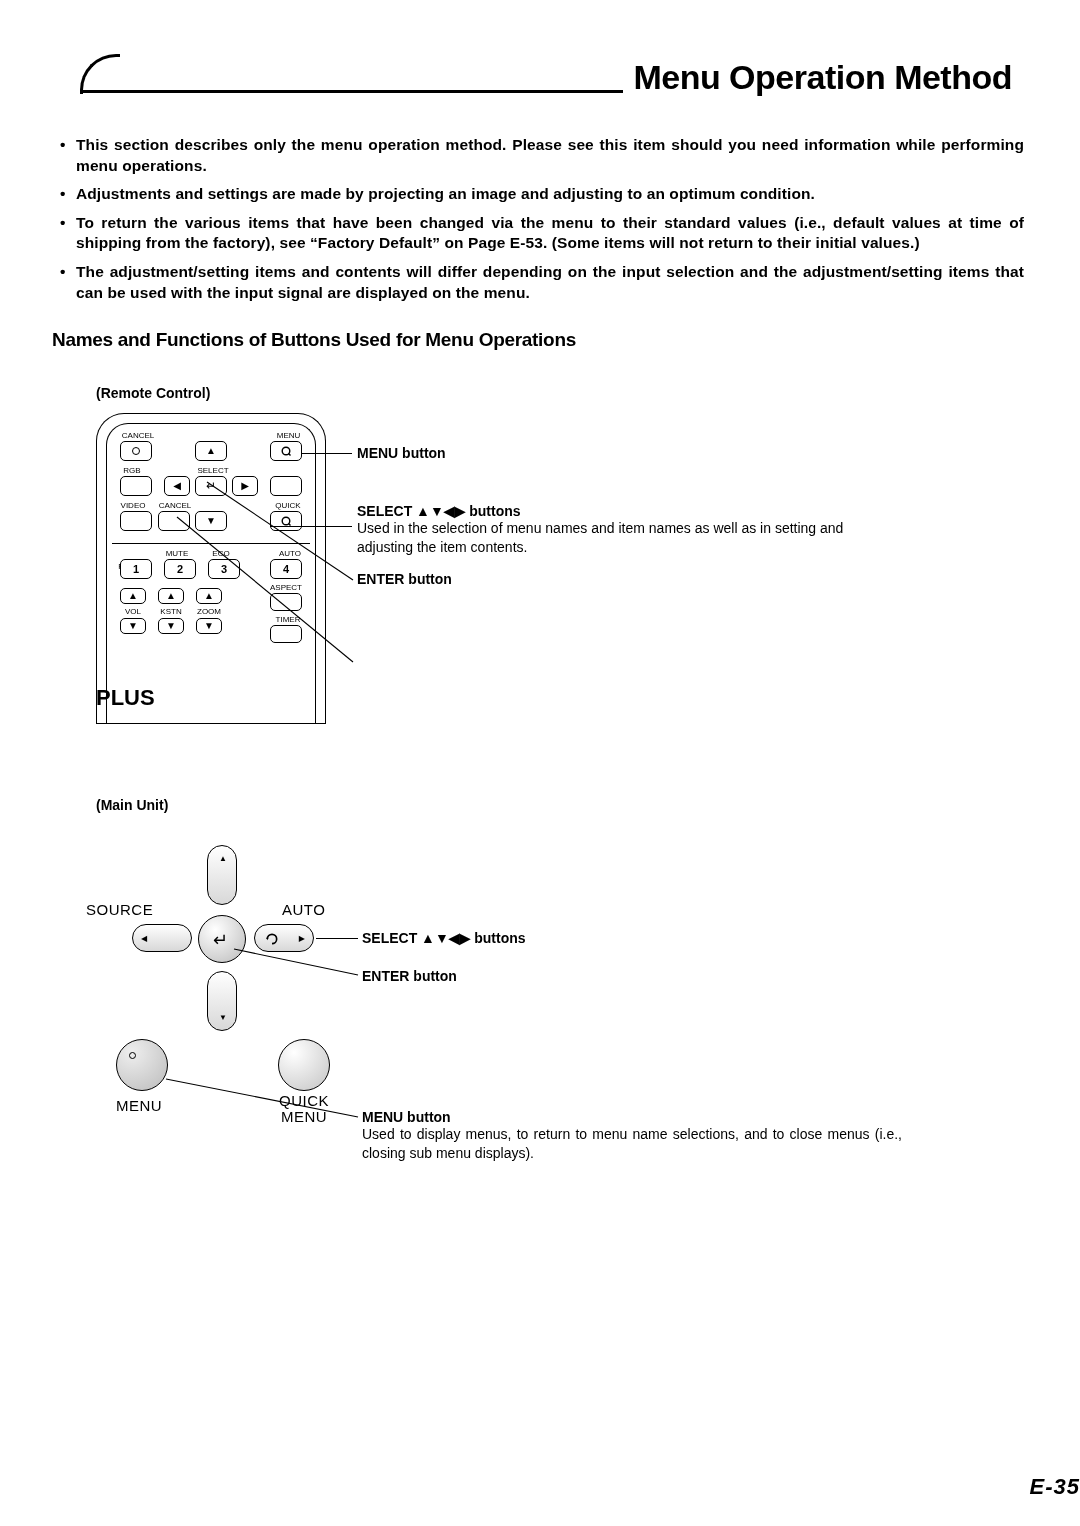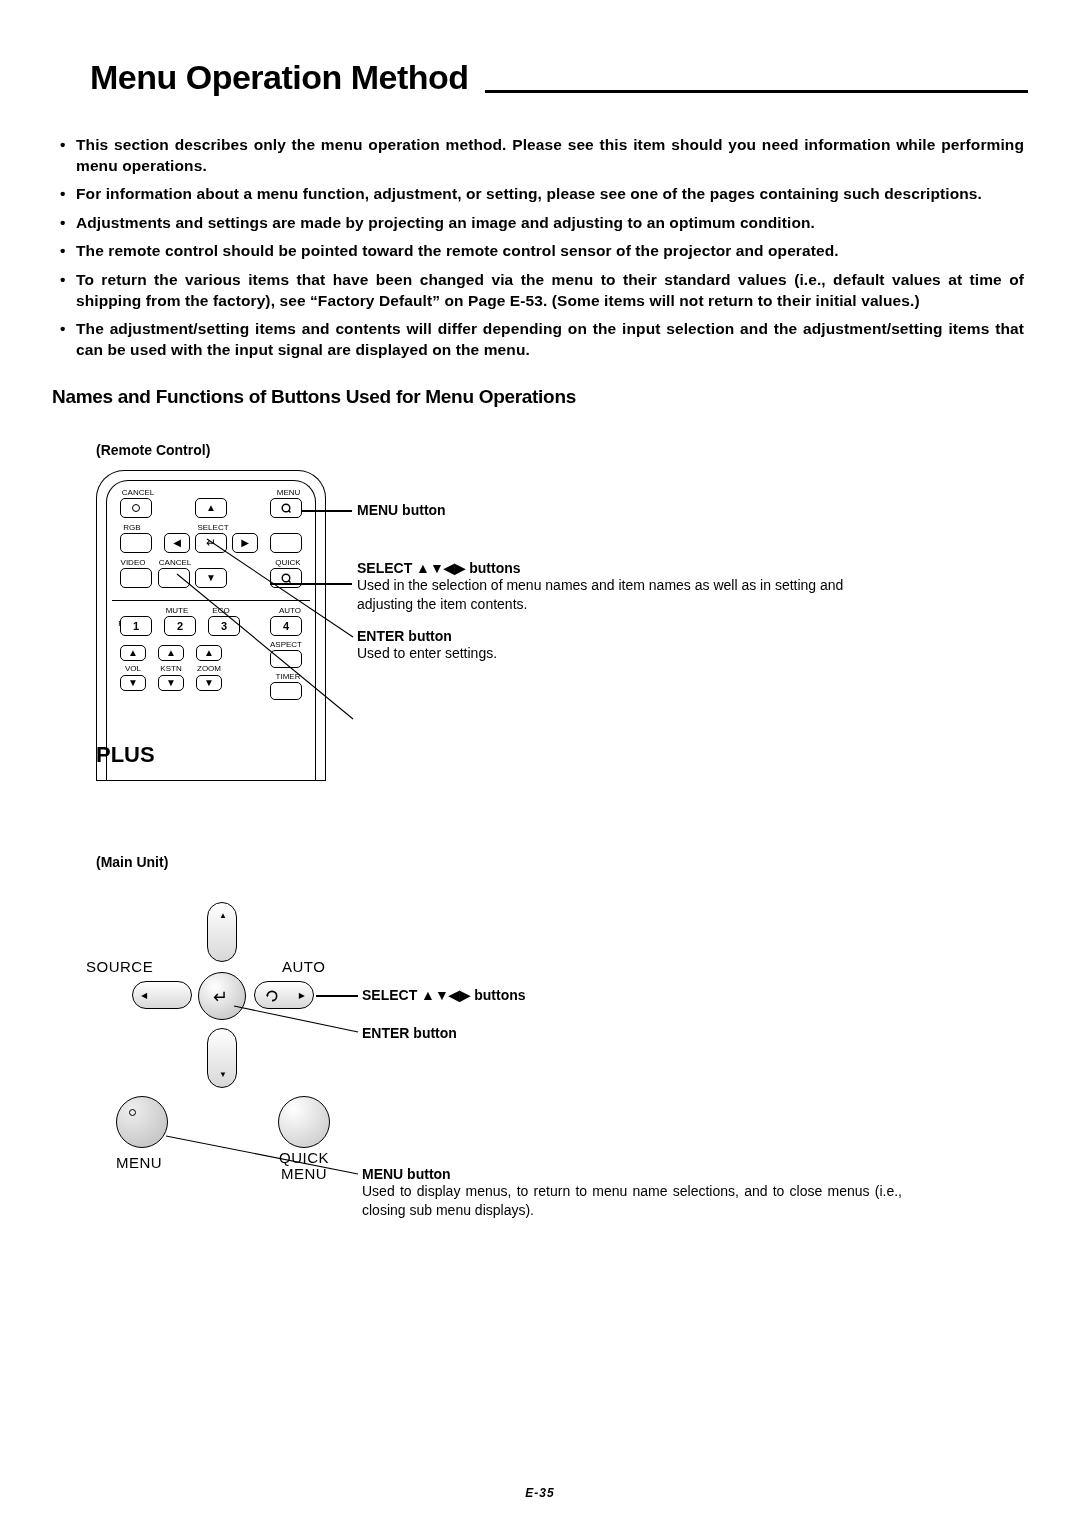--- a/index.html
+++ b/index.html
@@ -9,21 +9,21 @@
     background: #fff;
     font-family: Arial, Helvetica, sans-serif;
     color: #000;
     width: 1080px;
     height: 1526px;
     position: relative;
   }
   .page { padding: 40px 52px 30px 52px; position: relative; height: 100%; }
 
   
-  .title-wrap { position: relative; margin-left: 28px; }
+  .title-wrap { position: relative; margin-left: 28px; text-align: right; }
   .title-box {
     display: inline-block;
     background: #fff;
     padding: 4px 16px 4px 10px;
     font-size: 34px;
     font-weight: 800;
     letter-spacing: -0.5px;
     position: relative;
     z-index: 2;
   }
@@ -125,39 +125,37 @@
   .mu .round {
     position: absolute;
     border: 1.5px solid #000;
     border-radius: 50%;
     background: radial-gradient(circle at 30% 25%, #fff, #c4c4c4);
   }
   .mu .round-dim { background: radial-gradient(circle at 30% 25%, #eee, #bcbcbc); }
   .mu .txt { position: absolute; font-size: 15px; letter-spacing: 0.5px; }
   .mu .smalltri { position:absolute; font-size:8px; }
 
-  .foot { position: absolute; left: 0; right: 0; bottom: 26px; text-align: center; font-style: italic; font-weight: 800; font-size: 12px; letter-spacing: 1px; }
+  .foot { position: absolute; left: 0; right: 0; bottom: 26px; text-align: right; font-style: italic; font-weight: 800; font-size: 22px; letter-spacing: 1px; }
 </style>
 </head>
 <body>
 
 <div class="page">
 
   <div class="title-wrap">
     <div class="title-curve"></div>
     <div class="title-rule"></div>
     <div style="height:14px"></div>
     <span class="title-box">Menu Operation Method</span>
   </div>
 
   <ul class="bullets">
     <li>This section describes only the menu operation method. Please see this item should you need information while performing menu operations.</li>
-    <li>For information about a menu function, adjustment, or setting, please see one of the pages containing such descriptions.</li>
     <li>Adjustments and settings are made by projecting an image and adjusting to an optimum condition.</li>
-    <li>The remote control should be pointed toward the remote control sensor of the projector and operated.</li>
     <li>To return the various items that have been changed via the menu to their standard values (i.e., default values at time of shipping from the factory), see “Factory Default” on Page E-53. (Some items will not return to their initial values.)</li>
     <li>The adjustment/setting items and contents will differ depending on the input selection and the adjustment/setting items that can be used with the input signal are displayed on the menu.</li>
   </ul>
 
   <h2 class="subhead">Names and Functions of Buttons Used for Menu Operations</h2>
 
   <div class="diagram-label">(Remote Control)</div>
   <div class="remote-area">
     <div class="remote">
       <div class="remote-outer"></div>
@@ -265,21 +263,20 @@
 
     <div class="callout" style="left:305px; top:38px; width:540px">
       <div class="hd">MENU button</div>
     </div>
     <div class="callout" style="left:305px; top:96px; width:540px">
       <div class="hd">SELECT ▲▼◀▶ buttons</div>
       <div class="bd">Used in the selection of menu names and item names as well as in setting and adjusting the item contents.</div>
     </div>
     <div class="callout" style="left:305px; top:164px; width:540px">
       <div class="hd">ENTER button</div>
-      <div class="bd">Used to enter settings.</div>
     </div>
   </div>
 
   <div class="diagram-label" style="margin-top:44px">(Main Unit)</div>
   <div class="main-unit-area">
     <div class="mu">
       <div class="pill" style="left:113px; top:6px; width:30px; height:60px">
           <div class="smalltri" style="left:11px; top:8px">▲</div>
         </div>
       <div class="pill" style="left:113px; top:132px; width:30px; height:60px">

